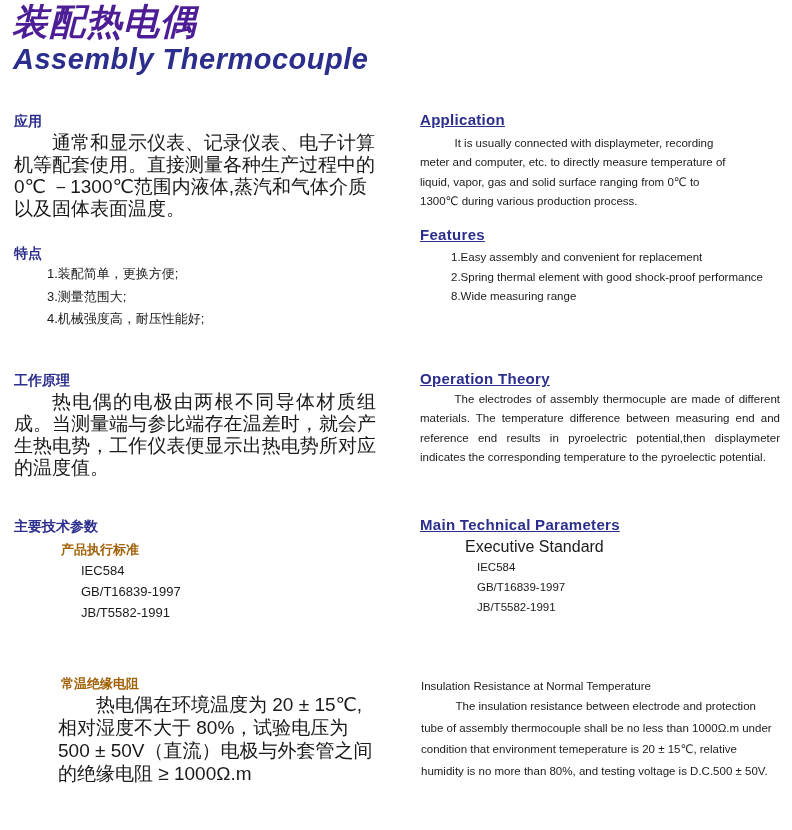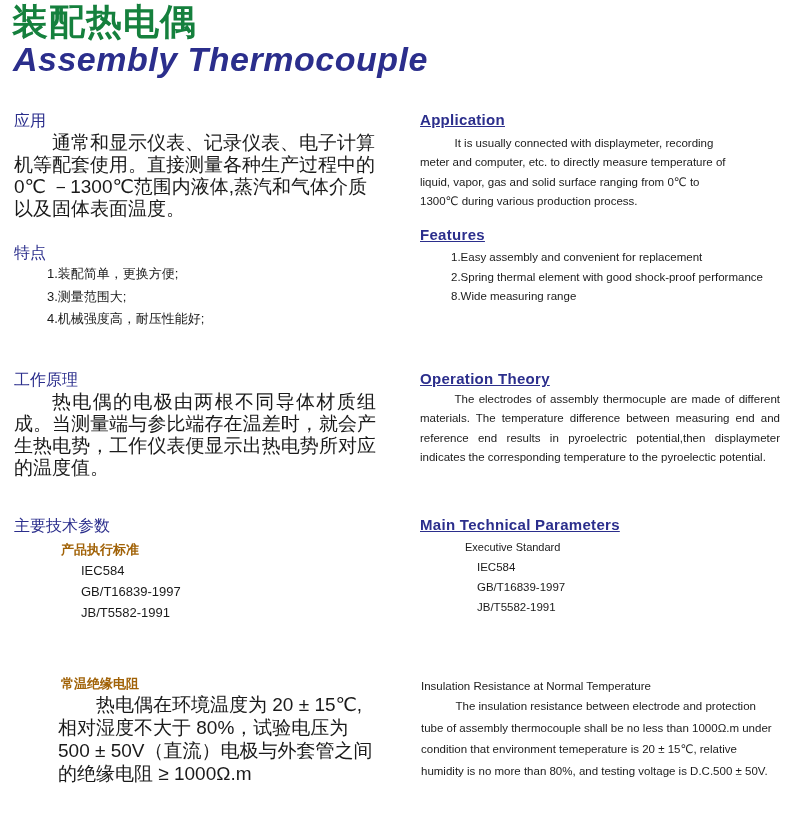--- a/index.html
+++ b/index.html
@@ -1,21 +1,21 @@
 <!DOCTYPE html>
 <html><head>
 <meta charset="utf-8">
 <style>
   html, body { margin: 0; padding: 0; background: #ffffff; }
   body { width: 792px; height: 830px; position: relative; overflow: hidden;
          font-family: "Liberation Sans", "DejaVu Sans", sans-serif; color: #1a1a1a; }
   .abs { position: absolute; }
-  .title-cn { left: 12px; top: 2px; font-size: 36px; font-weight: bold; color: #15803d; letter-spacing: 1px; line-height: 40px; }
-  .title-en { left: 13px; top: 42px; font-size: 34px; font-weight: bold; font-style: italic; color: #2b2e8c; line-height: 34px; letter-spacing: 0.5px; text-align: right; }
-  .h-cn { font-size: 16px; font-weight: normal; color: #2b2e8c; line-height: 18px; }
+  .title-cn { left: 12px; top: 2px; font-size: 36px; font-weight: bold; color: #4c1d95; letter-spacing: 1px; line-height: 40px; font-style: italic; }
+  .title-en { left: 13px; top: 42px; font-size: 29px; font-weight: bold; font-style: italic; color: #2b2e8c; line-height: 34px; letter-spacing: 0.5px; text-align: right; }
+  .h-cn { font-size: 14px; font-weight: bold; color: #2b2e8c; line-height: 18px; }
   .h-en { font-size: 15px; font-weight: bold; color: #2b2e8c; line-height: 18px; letter-spacing: 0.3px; text-decoration: underline; }
   .p-cn { font-size: 19px; line-height: 22px; color: #1a1a1a; }
   .p-en { font-size: 11.5px; line-height: 19.3px; color: #1a1a1a; }
   .indent { text-indent: 2em; }
   .indent-en { text-indent: 3em; }
   .list-cn div { font-size: 13px; line-height: 22.5px; }
   .list-en div { font-size: 11.5px; line-height: 19.5px; }
   .sub-cn { font-size: 13px; font-weight: bold; line-height: 18px; color: #a16207; }
   .std-cn div { font-size: 13px; line-height: 21px; }
   .std-en div { font-size: 11.5px; line-height: 20px; }
@@ -55,21 +55,21 @@
 
 <div class="abs h-cn" style="left:14px; top:517px;">主要技术参数</div>
 <div class="abs sub-cn" style="left:61px; top:541px;">产品执行标准</div>
 <div class="abs std-cn" style="left:81px; top:560px;">
   <div>IEC584</div>
   <div>GB/T16839-1997</div>
   <div>JB/T5582-1991</div>
 </div>
 
 <div class="abs h-en" style="left:420px; top:516px;">Main Technical Parameters</div>
-<div class="abs" style="left:465px; top:538px; font-size:11px; line-height:18px;">Executive Standard</div>
+<div class="abs" style="left:465px; top:538px; font-size:16px; line-height:18px;">Executive Standard</div>
 <div class="abs std-en" style="left:477px; top:557px;">
   <div>IEC584</div>
   <div>GB/T16839-1997</div>
   <div>JB/T5582-1991</div>
 </div>
 
 <div class="abs sub-cn" style="left:61px; top:675px;">常温绝缘电阻</div>
 <div class="abs p-cn indent" style="left:58px; top:693px; width:318px; line-height:23px;">热电偶在环境温度为 20 ± 15℃,相对湿度不大于 80%，试验电压为 500 ± 50V（直流）电极与外套管之间的绝缘电阻 ≥ 1000Ω.m</div>
 
 <div class="abs" style="left:421px; top:677px; font-size:11.5px; line-height:18px;">Insulation Resistance at Normal Temperature</div>

